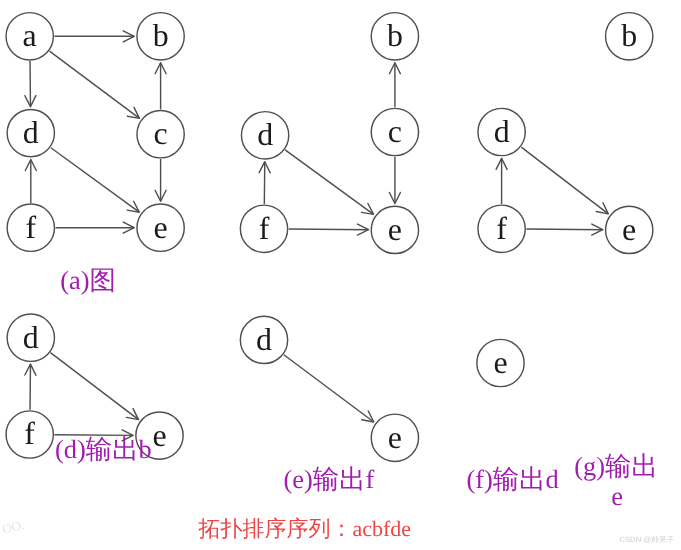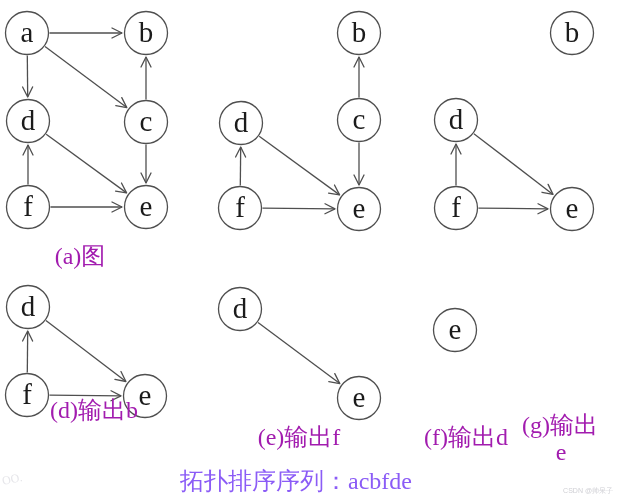--- a/index.html
+++ b/index.html
@@ -28,24 +28,24 @@
     position: absolute;
     transform: translate(-50%, -50%);
     font-size: 24px;
     color: #a21caf;
     white-space: nowrap;
     line-height: 1.1;
   }
   .main-cap {
     position: absolute;
     transform: translate(-50%, -50%);
-    left: 296px;
+    left: 277px;
     top: 481px;
-    font-size: 24px;
-    color: #8b5cf6;
+    font-size: 20px;
+    color: #ef4444;
     white-space: nowrap;
   }
   .wm-br {
     position: absolute;
     right: 6px;
     top: 486px;
     font-size: 7px;
     color: #cfcfd4;
     font-family: "Liberation Sans", "DejaVu Sans", sans-serif;
     white-space: nowrap;

